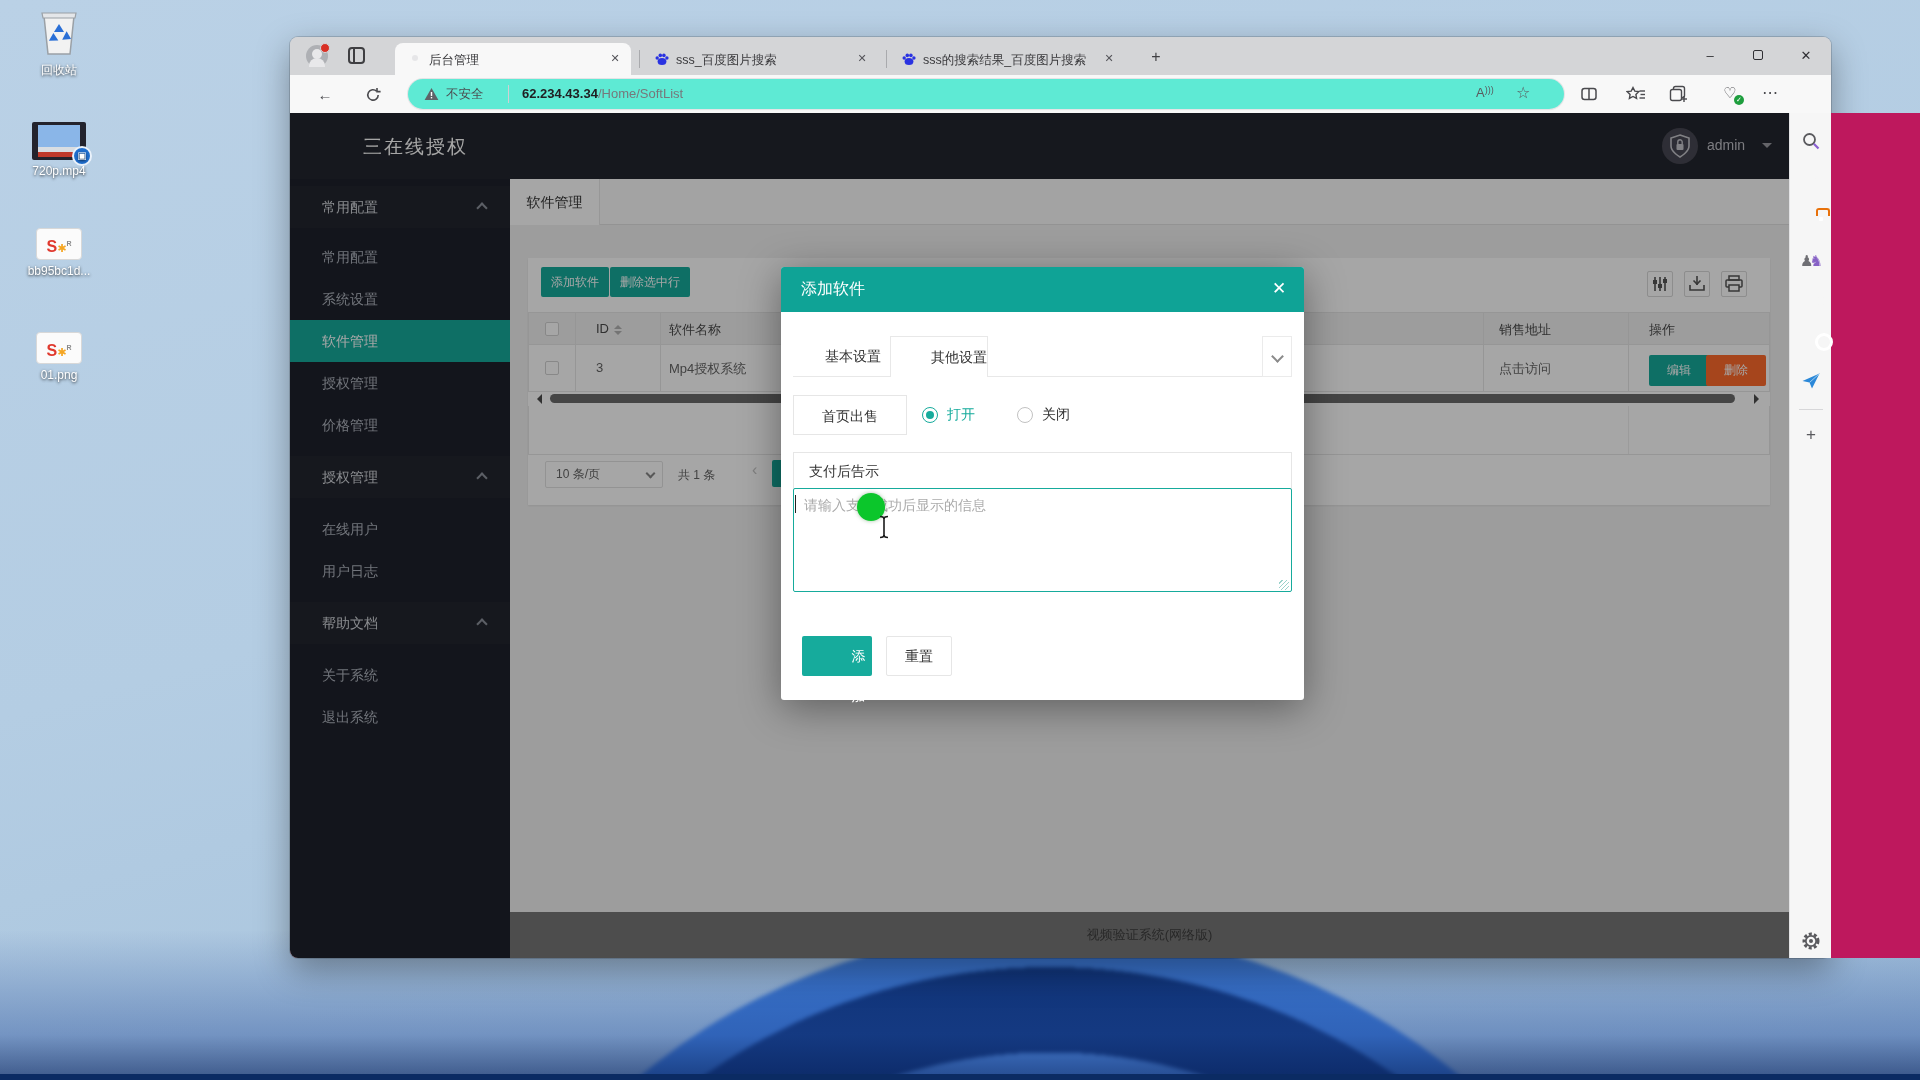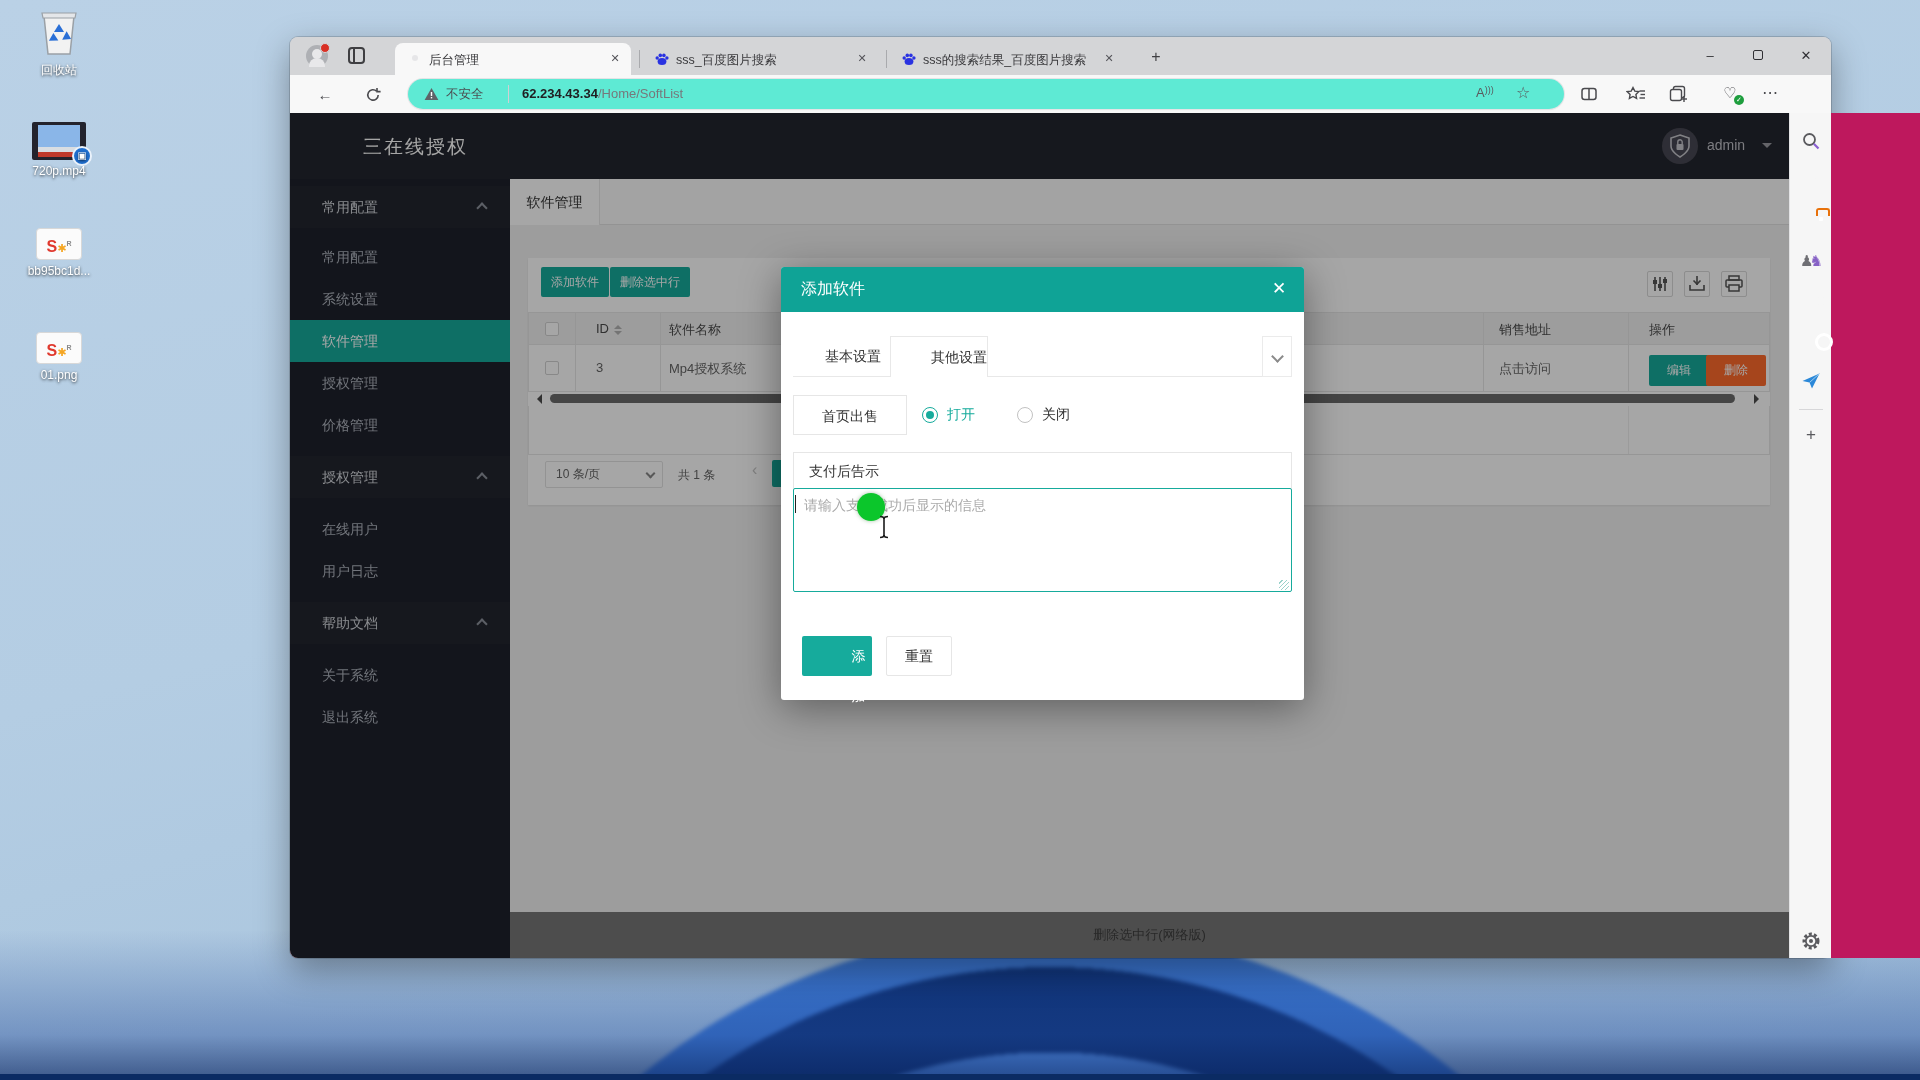--- a/index.html
+++ b/index.html
@@ -414,21 +414,21 @@
               <span class="cell-b" style="left:955px;width:145px;border-right:1px solid #efefef;"></span>
             </div>
 
             <div class="pag-size"><span>10 条/页</span><span class="vc"></span></div>
             <div class="pag-total">共 1 条</div>
             <div class="pag-nav" style="left:224px;">‹</div>
             <div class="pag-cur">1</div>
             <div class="pag-nav" style="left:286px;">›</div>
           </div>
 
-          <div class="afooter">删除选中行(网络版)</div>
+          <div class="afooter">视频验证系统(网络版)</div>
         </div>
       </div>
 
       <div class="mask"></div>
 
       <div class="modal">
         <div class="mhead">
           <span class="mtitle">添加软件</span>
           <span class="mclose">✕</span>
         </div>

